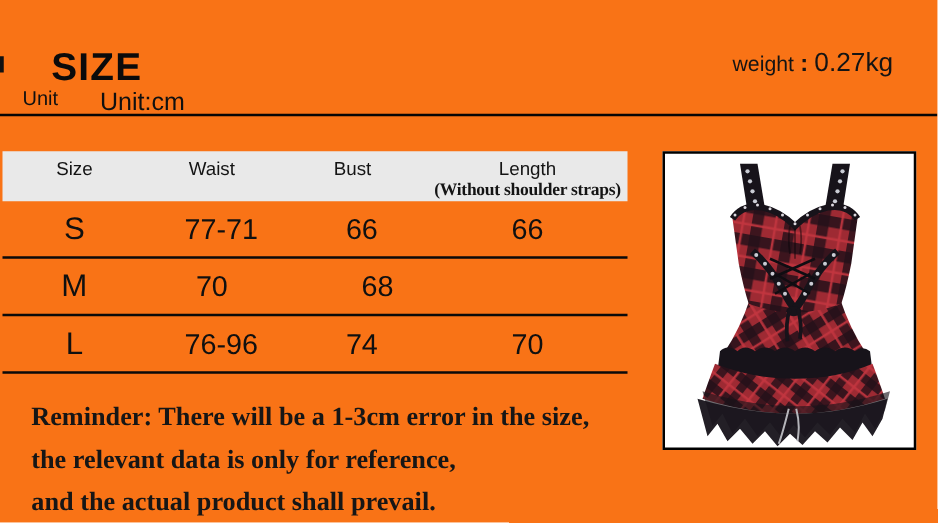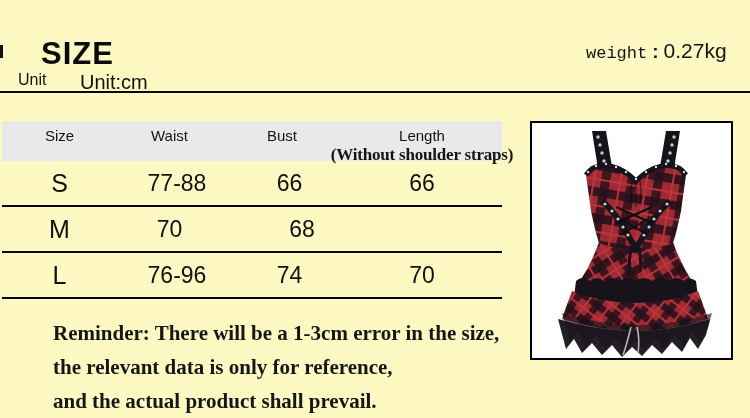--- a/index.html
+++ b/index.html
@@ -1,40 +1,40 @@
 <!DOCTYPE html>
 <html><head>
 <meta charset="utf-8">
 <style>
   html,body{margin:0;padding:0;background:#fff;}
   .canvas{
-    position:relative;width:750px;height:418px;background:#fef9c3;
+    position:relative;width:750px;height:418px;background:#f97316;
     font-family:"Liberation Sans",sans-serif;color:#0d0d0d;overflow:hidden;
   }
   .edge-tick{position:absolute;left:0;top:45px;width:3px;height:13px;background:#111;}
   .size-title{position:absolute;left:41px;top:36px;font-size:31px;font-weight:bold;letter-spacing:1px;color:#0b0b0b;}
   .unit-label{position:absolute;left:18px;top:71px;font-size:16px;color:#101010;}
   .unit-value{position:absolute;left:80px;top:71px;font-size:20px;color:#101010;}
   .top-rule{position:absolute;left:0;top:91px;width:750px;height:2px;background:#060606;}
   .weight{position:absolute;left:586px;top:39px;display:flex;align-items:baseline;gap:5px;}
-  .weight .w-label{font-family:Liberation Mono, monospace;font-size:17px;color:#141414;}
+  .weight .w-label{font-family:Liberation Sans, sans-serif;font-size:17px;color:#141414;}
   .weight .w-sep{font-size:19px;font-weight:bold;color:#141414;}
   .weight .w-value{font-size:21px;color:#141414;}
   
   .size-table{position:absolute;left:2px;top:121px;width:500px;}
   .t-header{display:flex;background:#e9e9e9;height:40px;}
   .t-header .cell{display:flex;flex-direction:column;align-items:center;justify-content:flex-start;padding-top:6px;font-size:15px;color:#141414;}
   .t-row{display:flex;align-items:center;height:44px;border-bottom:2px solid #0a0a0a;}
   .t-row .cell{display:flex;align-items:center;justify-content:center;font-size:23px;color:#101010;}
   .c1{width:23%;} .c2{width:24%;} .c3{width:21%;} .c4{width:32%;}
   .t-row .c1{font-size:25px;}
-  .sub-label{font-family:"Liberation Serif",serif;font-weight:bold;font-size:17px;white-space:nowrap;margin-top:1px;letter-spacing:-0.2px;}
+  .sub-label{font-family:"Liberation Serif",serif;font-weight:bold;font-size:14px;white-space:nowrap;margin-top:1px;letter-spacing:-0.2px;}
   
   .reminder{position:absolute;left:25px;top:316px;font-family:"Liberation Serif",serif;
-    font-weight:bold;font-size:21px;line-height:34px;color:#161616;margin-left:28px;}
+    font-weight:bold;font-size:21px;line-height:34px;color:#161616;}
   
   .product-frame{position:absolute;left:530px;top:121px;width:203px;height:239px;
     border:2px solid #000;box-sizing:border-box;background:#fff;}
 </style>
 </head>
 <body>
 
 <div class="canvas">
 
   <div class="edge-tick"></div>
@@ -63,21 +63,21 @@
         <span>Bust</span>
       </div>
       <div class="cell c4">
         <span>Length</span>
         <span class="sub-label">(Without shoulder straps)</span>
       </div>
     </div>
 
     <div class="t-row">
       <div class="cell c1">S</div>
-      <div class="cell c2">77-88</div>
+      <div class="cell c2">77-71</div>
       <div class="cell c3">66</div>
       <div class="cell c4">66</div>
     </div>
     <div class="t-row">
       <div class="cell c1">M</div>
       <div class="cell c3">70</div>
       <div class="cell c4">68</div>
     </div>
     <div class="t-row">
       <div class="cell c1">L</div>

